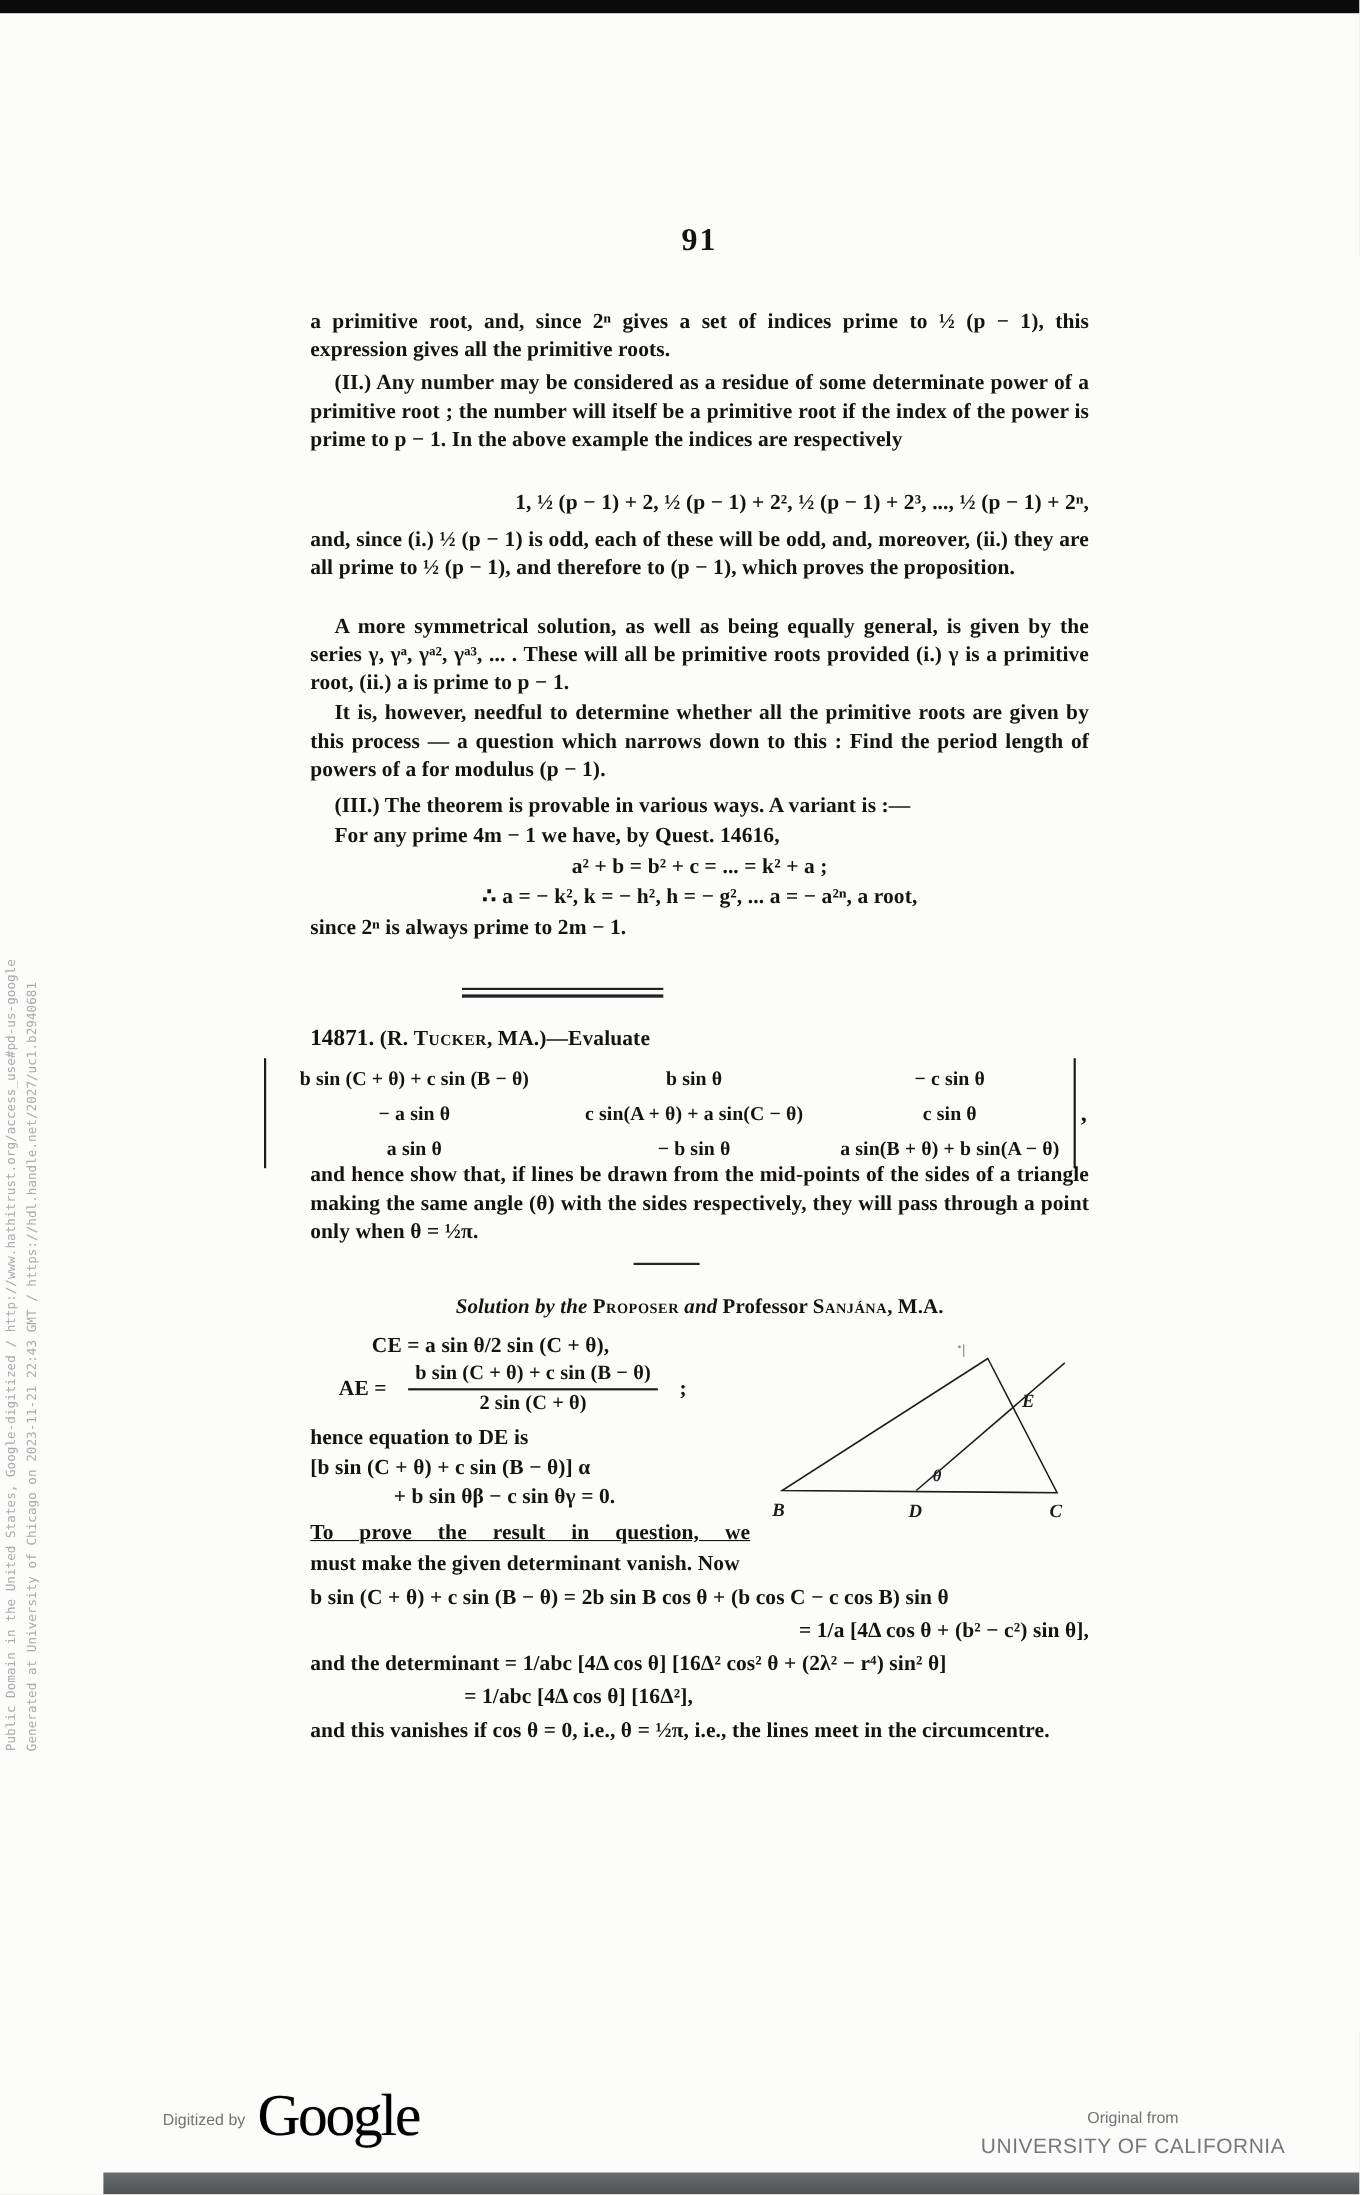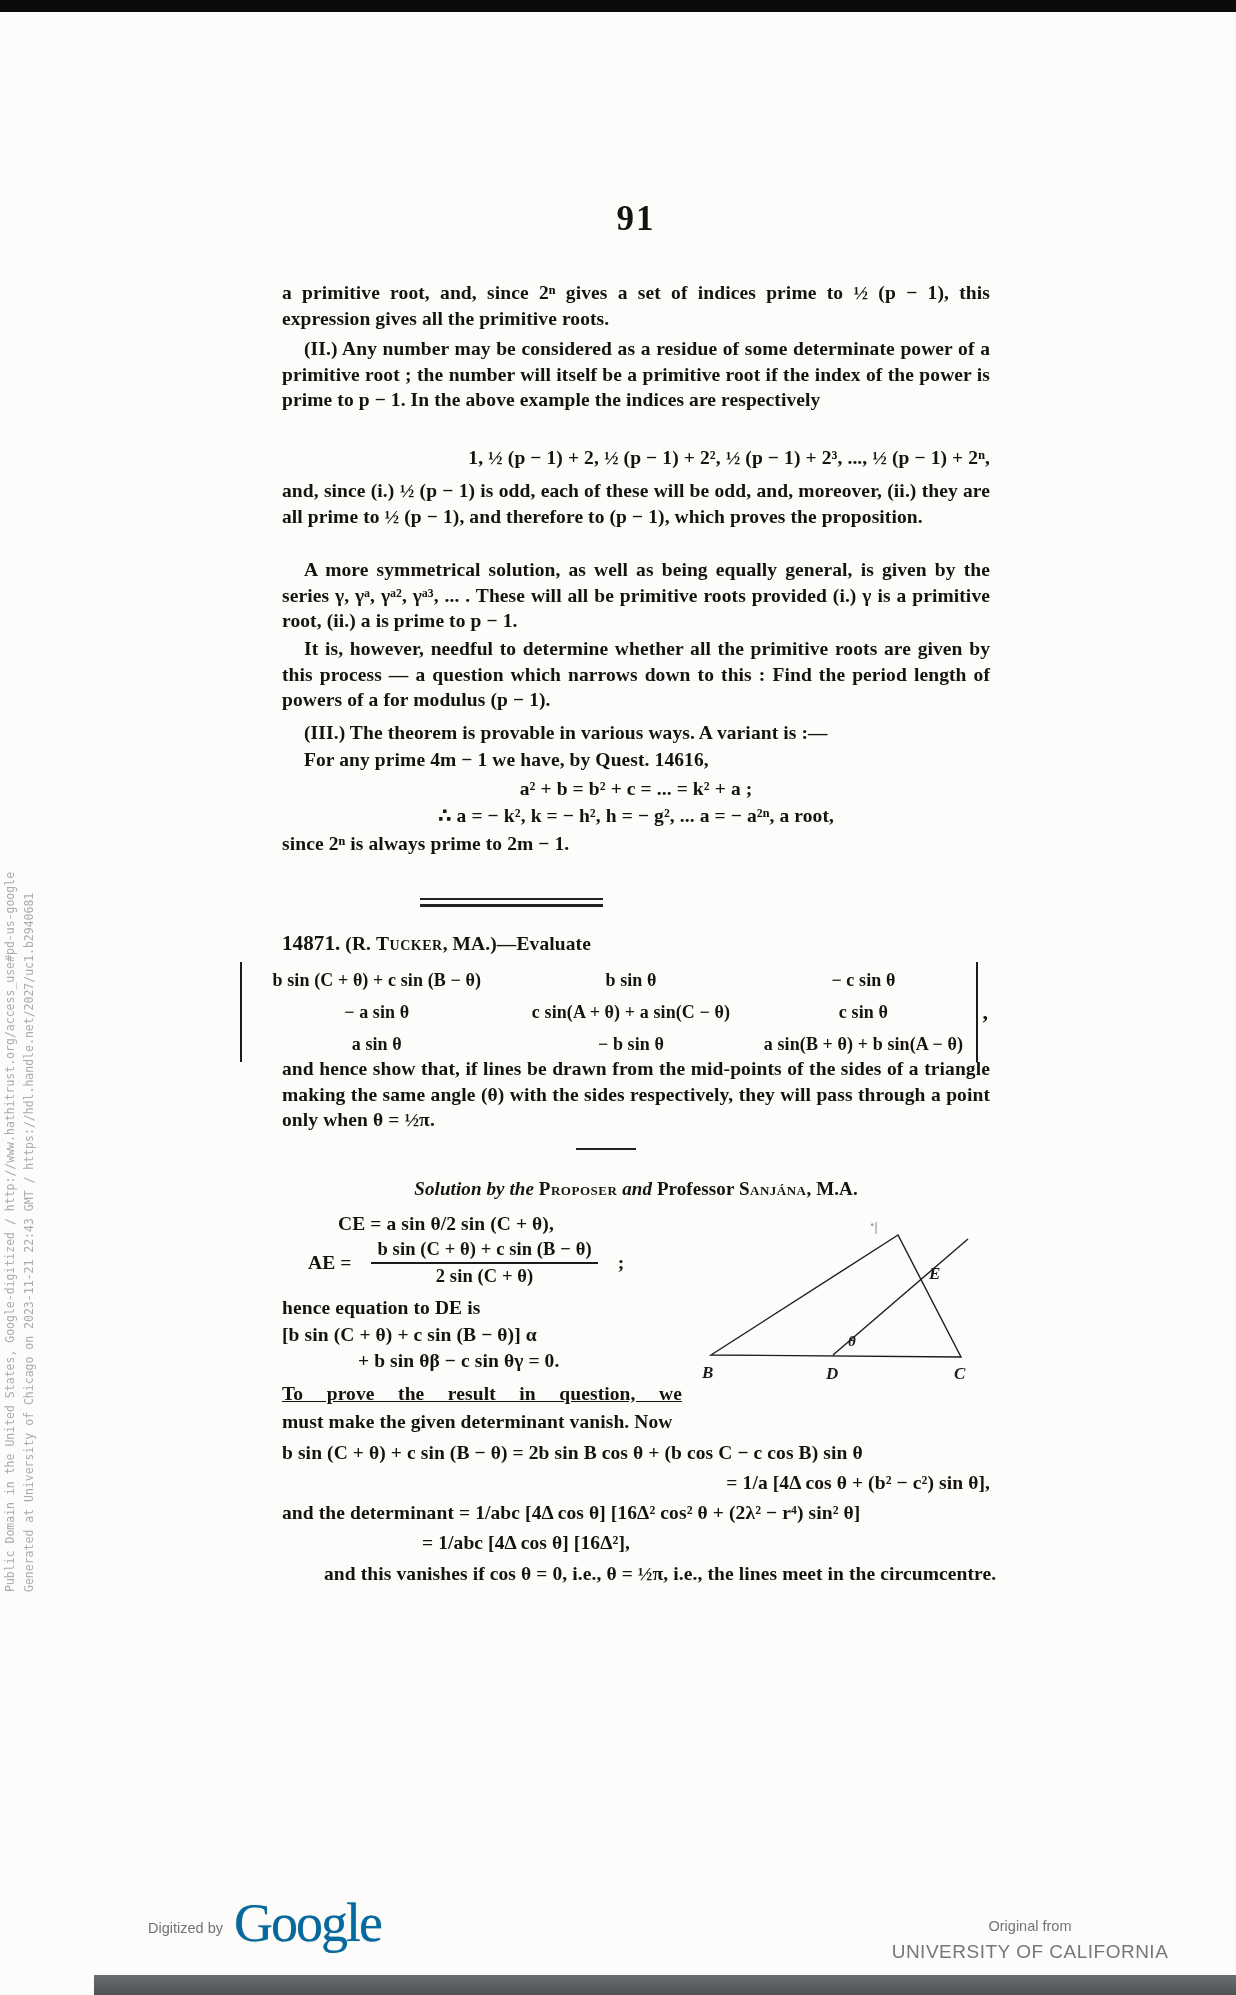--- a/index.html
+++ b/index.html
@@ -10,21 +10,21 @@
         background:linear-gradient(#6a6e70,#4e5254);}
   .side-line{position:absolute;writing-mode:vertical-rl;transform:rotate(180deg);
         font-family:"DejaVu Sans Mono",monospace;font-size:11.5px;color:#a9abac;white-space:nowrap;}
   .content{position:absolute;left:282px;top:0;width:708px;font-size:19.5px;font-weight:700;
         line-height:25.5px;letter-spacing:0.1px;}
   .b{position:absolute;width:708px;}
   .just{text-align:justify;}
   .ind{text-indent:22px;}
   .ctr{text-align:center;}
   .nw{white-space:nowrap;}
-  .pgnum{font-size:35px;letter-spacing:2px;}
+  .pgnum{font-size:29px;letter-spacing:2px;}
   .dbl-rule{border-top:2px solid #232323;border-bottom:3px solid #232323;height:4px;}
   .short-rule{border-bottom:2.5px solid #232323;height:1px;}
   .det{display:flex;align-items:stretch;font-size:18px;line-height:32px;}
   .det-bar{width:2px;background:#1b1b1b;}
   .det-grid{flex:1;display:grid;grid-template-columns:36% 34% 30%;padding:2px 4px;}
   .det-cell{text-align:center;white-space:nowrap;overflow:visible;}
   .det-comma{align-self:center;font-size:22px;padding-left:4px;}
   .sol-head{font-size:19px;}
   .it{font-style:italic;margin-top:28px;}
   .sc{font-variant:small-caps;letter-spacing:0.5px;}
@@ -33,21 +33,21 @@
   .frac .num{display:block;border-bottom:2px solid #1b1b1b;padding:0 6px 1px;}
   .frac .den{display:block;padding-top:1px;}
   .spread{text-align:justify;text-align-last:justify;}
   .fig{position:absolute;}
   .fig svg text{font-family:"Liberation Serif","DejaVu Serif",serif;font-style:italic;
         font-weight:700;font-size:17px;fill:#1c1c1c;}
   .apex-mark{opacity:0.45;font-size:12px;}
   .foot-small{position:absolute;font-family:"Liberation Sans","DejaVu Sans",sans-serif;
         font-size:14.5px;color:#737373;}
   .google{position:absolute;font-family:"Liberation Serif","DejaVu Serif",serif;
-        font-size:54px;color:#0369a1;letter-spacing:-2px;text-shadow:0 0 1px #9a9a9a;}
+        font-size:54px;color:#000000;letter-spacing:-2px;text-shadow:0 0 1px #9a9a9a;}
   .inst{position:absolute;font-family:"Liberation Sans","DejaVu Sans",sans-serif;
         font-size:19px;color:#75787a;letter-spacing:0.5px;}
 </style>
 </head>
 <body>
 
 <div class="page">
 
   <div class="top-edge"></div>
 
@@ -133,21 +133,21 @@
     <div class="b nw" style="top:1409px;width:620px;">must make the given determinant vanish.   Now</div>
 
     <div class="b nw" style="top:1440px;">b sin (C + θ) + c sin (B − θ) = 2b sin B cos θ + (b cos C − c cos B) sin θ</div>
 
     <div class="b nw" style="top:1470px;text-align:right;">= 1/a [4Δ cos θ + (b² − c²) sin θ],</div>
 
     <div class="b nw" style="top:1500px;">and the determinant = 1/abc [4Δ cos θ] [16Δ² cos² θ + (2λ² − r⁴) sin² θ]</div>
 
     <div class="b nw" style="top:1530px;left:140px;">= 1/abc [4Δ cos θ] [16Δ²],</div>
 
-    <div class="b just" style="top:1562px;line-height:24px;margin-left:42px;">and this vanishes if cos θ = 0, i.e., θ = ½π, i.e., the lines meet in the circumcentre.</div>
+    <div class="b just" style="top:1562px;line-height:24px;">and this vanishes if cos θ = 0, i.e., θ = ½π, i.e., the lines meet in the circumcentre.</div>
 
     <div class="fig" style="left:396px;top:1222px;width:320px;height:178px;">
       <svg width="320" height="178" viewBox="0 0 320 178">
         <polygon points="220,13 33,133 283,135" fill="none" stroke="#1c1c1c" stroke-width="1.4"></polygon>
         <line x1="155" y1="133" x2="290" y2="17" stroke="#1c1c1c" stroke-width="1.4"></line>
         <text x="192" y="8" class="apex-mark">·|</text>
         <text x="24" y="156">B</text>
         <text x="148" y="157">D</text>
         <text x="276" y="157">C</text>
         <text x="251" y="57">E</text>

